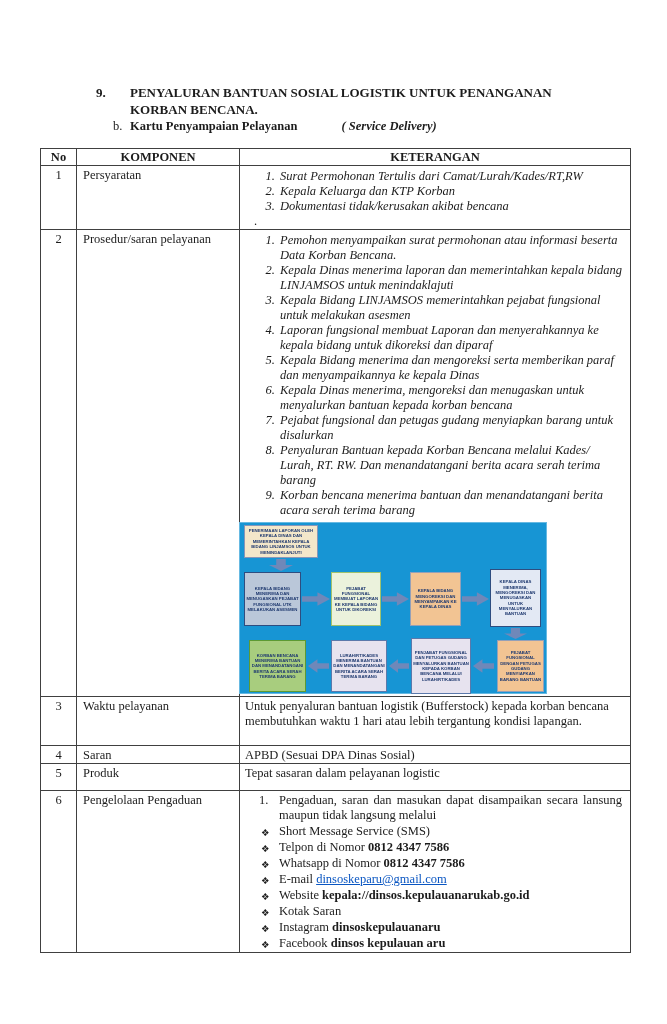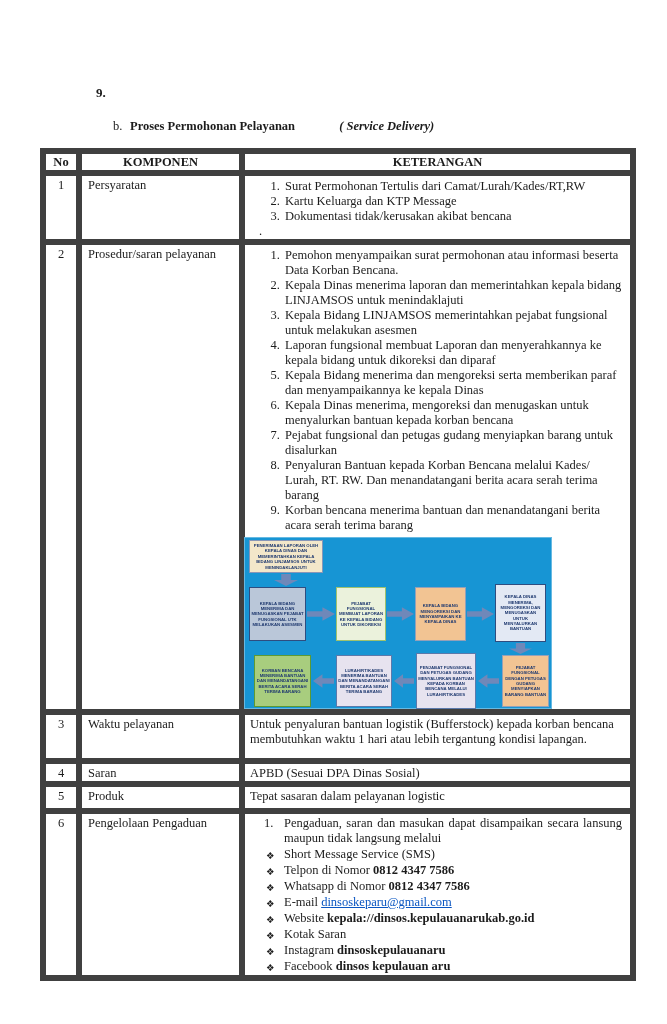--- a/index.html
+++ b/index.html
@@ -9,28 +9,28 @@
 
   
   .heading { position:absolute; top:84px; left:96px; width:480px; display:flex; font-weight:bold; font-size:13px; line-height:17px; }
   .heading .hnum { width:34px; flex:0 0 34px; }
   .subheading { position:absolute; top:118px; left:113px; display:flex; font-weight:bold; font-size:12.5px; line-height:16px; }
   .subheading .snum { width:17px; flex:0 0 17px; font-weight:normal; }
   .subheading i { font-style:italic;margin-left:41px; }
 
   
   table.doc { position:absolute; top:148px; left:40px; width:590px; border-collapse:collapse; table-layout:fixed; }
-  table.doc td, table.doc th { border:6px solid #404040; vertical-align:top; font-size:12.5px; line-height:15px; }
+  table.doc td, table.doc th { border:1px solid #404040; vertical-align:top; font-size:12.5px; line-height:15px; }
   table.doc th { font-weight:bold; text-align:center; height:16px; font-size:12.5px; padding-top:1px; }
   td.cno { text-align:center; padding-top:2px; }
   td.ckomp { padding:2px 2px 0 6px;margin-top:7px; }
   td.cket { padding:2px 4px 0 0; }
 
   ol.num { margin:1px 0 0 0; padding-left:38px; }
-  ol.num li { padding-left:2px; margin-right:4px; }
+  ol.num li { padding-left:2px; margin-right:4px;font-style:italic; }
   .dot-line { padding-left:14px; line-height:15px; }
   .plain-text { padding:0 6px 0 5px; }
 
   
   .intro { position:relative; padding-left:39px; padding-right:4px; text-align:justify; }
   .intro .inum { position:absolute; left:19px; top:0; }
   ul.channels { list-style:none; margin:1px 0 0 0; padding-left:21px; }
   ul.channels li { display:flex; line-height:15px; }
   ul.channels .blt { font-family:"DejaVu Sans", sans-serif; font-size:9.5px; width:18px; flex:0 0 18px; padding-top:1px; }
   ul.channels b { font-weight:bold; }
@@ -53,25 +53,29 @@
   .ar-left  { clip-path: polygon(100% 30%, 45% 30%, 45% 2%, 0 50%, 45% 98%, 45% 70%, 100% 70%); }
   .ar-down  { clip-path: polygon(30% 0, 70% 0, 70% 50%, 100% 50%, 50% 100%, 0 50%, 30% 50%); }
 </style>
 </head>
 <body>
 
 <div class="page">
 
   <div class="heading">
     <span class="hnum">9.</span>
+    <div>
+      <span>PENYALURAN BANTUAN SOSIAL LOGISTIK UNTUK PENANGANAN</span><br>
+      <span>KORBAN BENCANA.</span>
+    </div>
   </div>
 
   <div class="subheading">
     <span class="snum">b.</span>
-    <div><span>Proses Permohonan Pelayanan </span><i>( Service Delivery)</i></div>
+    <div><span>Kartu Penyampaian Pelayanan </span><i>( Service Delivery)</i></div>
   </div>
 
   <table class="doc">
     <colgroup>
         <col style="width:36px">
         <col style="width:163px">
         <col style="width:391px">
       </colgroup>
 
     <tbody>
@@ -80,21 +84,21 @@
       <th>KOMPONEN</th>
       <th>KETERANGAN</th>
     </tr>
 
     <tr style="height:58px">
       <td class="cno">1</td>
       <td class="ckomp">Persyaratan</td>
       <td class="cket">
         <ol class="num">
           <li>Surat Permohonan Tertulis dari Camat/Lurah/Kades/RT,RW</li>
-          <li>Kartu Keluarga dan KTP Message</li>
+          <li>Kepala Keluarga dan KTP Korban</li>
           <li>Dokumentasi tidak/kerusakan akibat bencana</li>
         </ol>
         <div class="dot-line">.</div>
       </td>
     </tr>
 
     <tr style="height:467px">
       <td class="cno">2</td>
       <td class="ckomp">Prosedur/saran pelayanan</td>
       <td class="cket">

